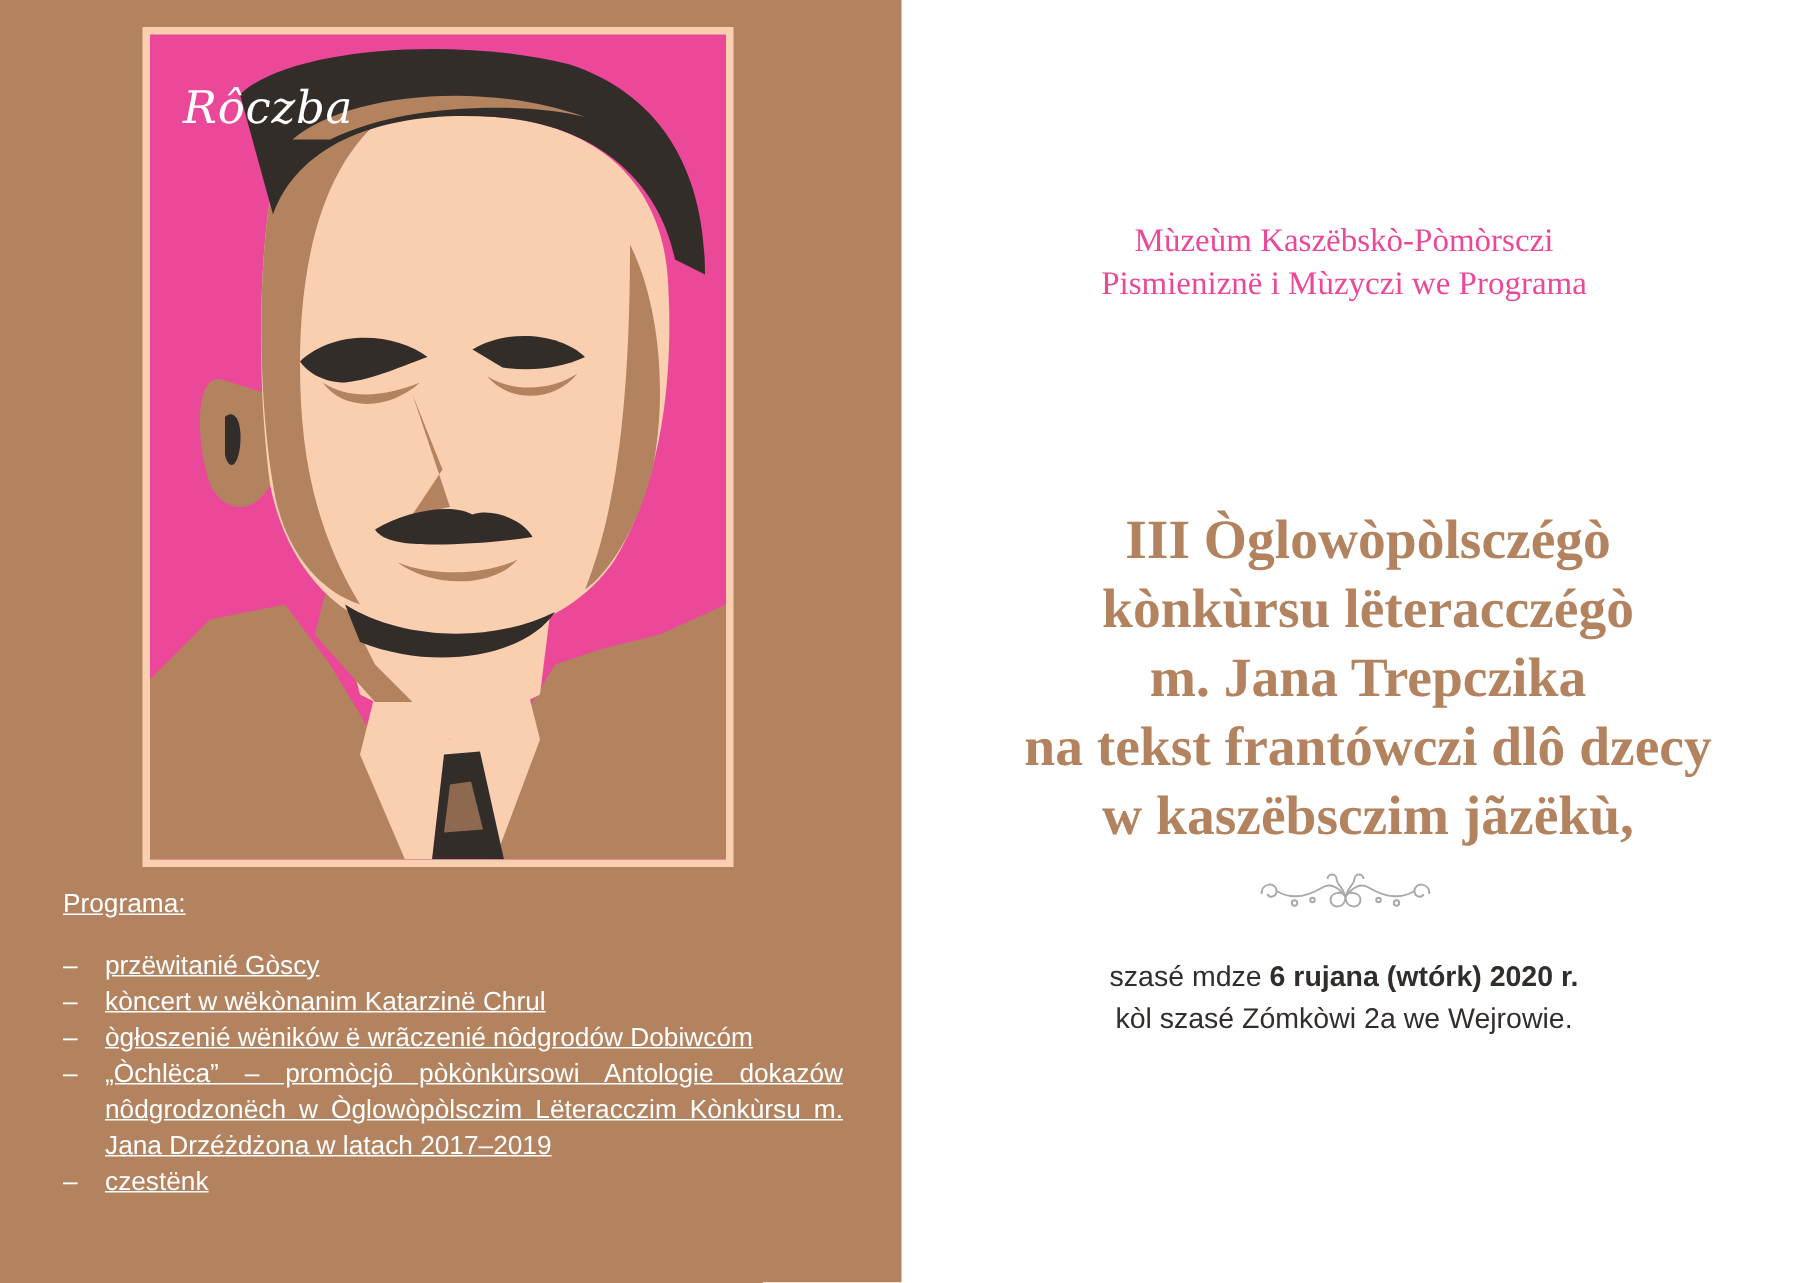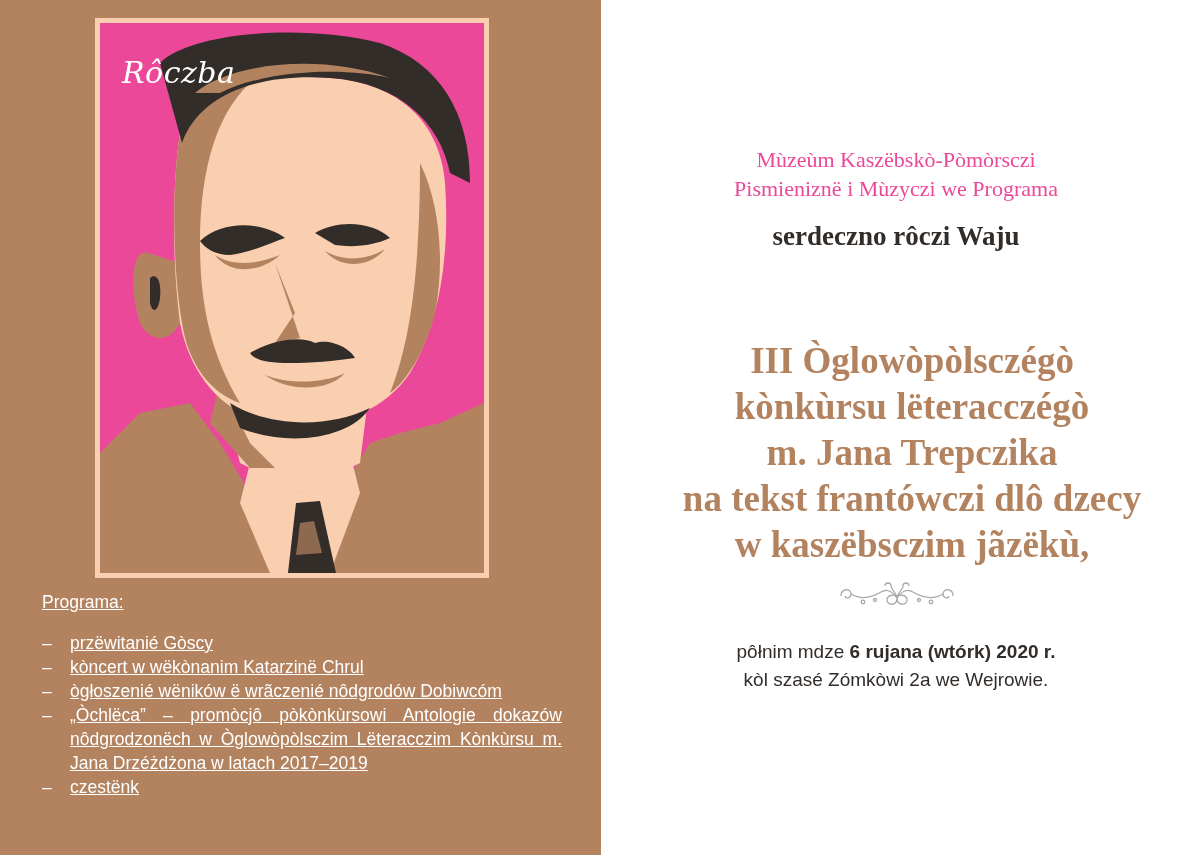--- a/index.html
+++ b/index.html
@@ -81,21 +81,20 @@
   </div>
 </div>
 
 <div class="right-panel">
   <div class="center museum">
     <div>Mùzeùm Kaszëbskò-Pòmòrsczi</div>
     <div>Pismieniznë i Mùzyczi we Programa</div>
   </div>
 
   <div class="center invite">
-    <div>serdeczno rôczi Waju</div>
   </div>
 
   <div class="center contest">
     <div>III Òglowòpòlsczégò</div>
     <div>kònkùrsu lëteracczégò</div>
     <div>m. Jana Trepczika</div>
     <div>na tekst frantówczi dlô dzecy</div>
     <div>w kaszëbsczim jãzëkù,</div>
   </div>
 
@@ -109,16 +108,16 @@
       <path d="M72 8 C72 4 66 4 66 8 C66 12 62 12 60 20"></path>
       <path d="M50 22 C50 28 60 28 60 20 C60 28 70 28 70 22 C70 16 60 16 60 20 C60 16 50 16 50 22 Z"></path>
       <circle cx="26" cy="24" r="1.8"></circle>
       <circle cx="94" cy="24" r="1.8"></circle>
       <circle cx="38" cy="22" r="1.5"></circle>
       <circle cx="82" cy="22" r="1.5"></circle>
     </g>
   </svg>
 
   <div class="center details">
-    <div><span>pôłnim mdze </span><b>6 rujana (wtórk) 2020 r.</b></div>
+    <div><span>szasé mdze </span><b>6 rujana (wtórk) 2020 r.</b></div>
     <div>kòl szasé Zómkòwi 2a we Wejrowie.</div>
   </div>
 </div>
 
 </body></html>

